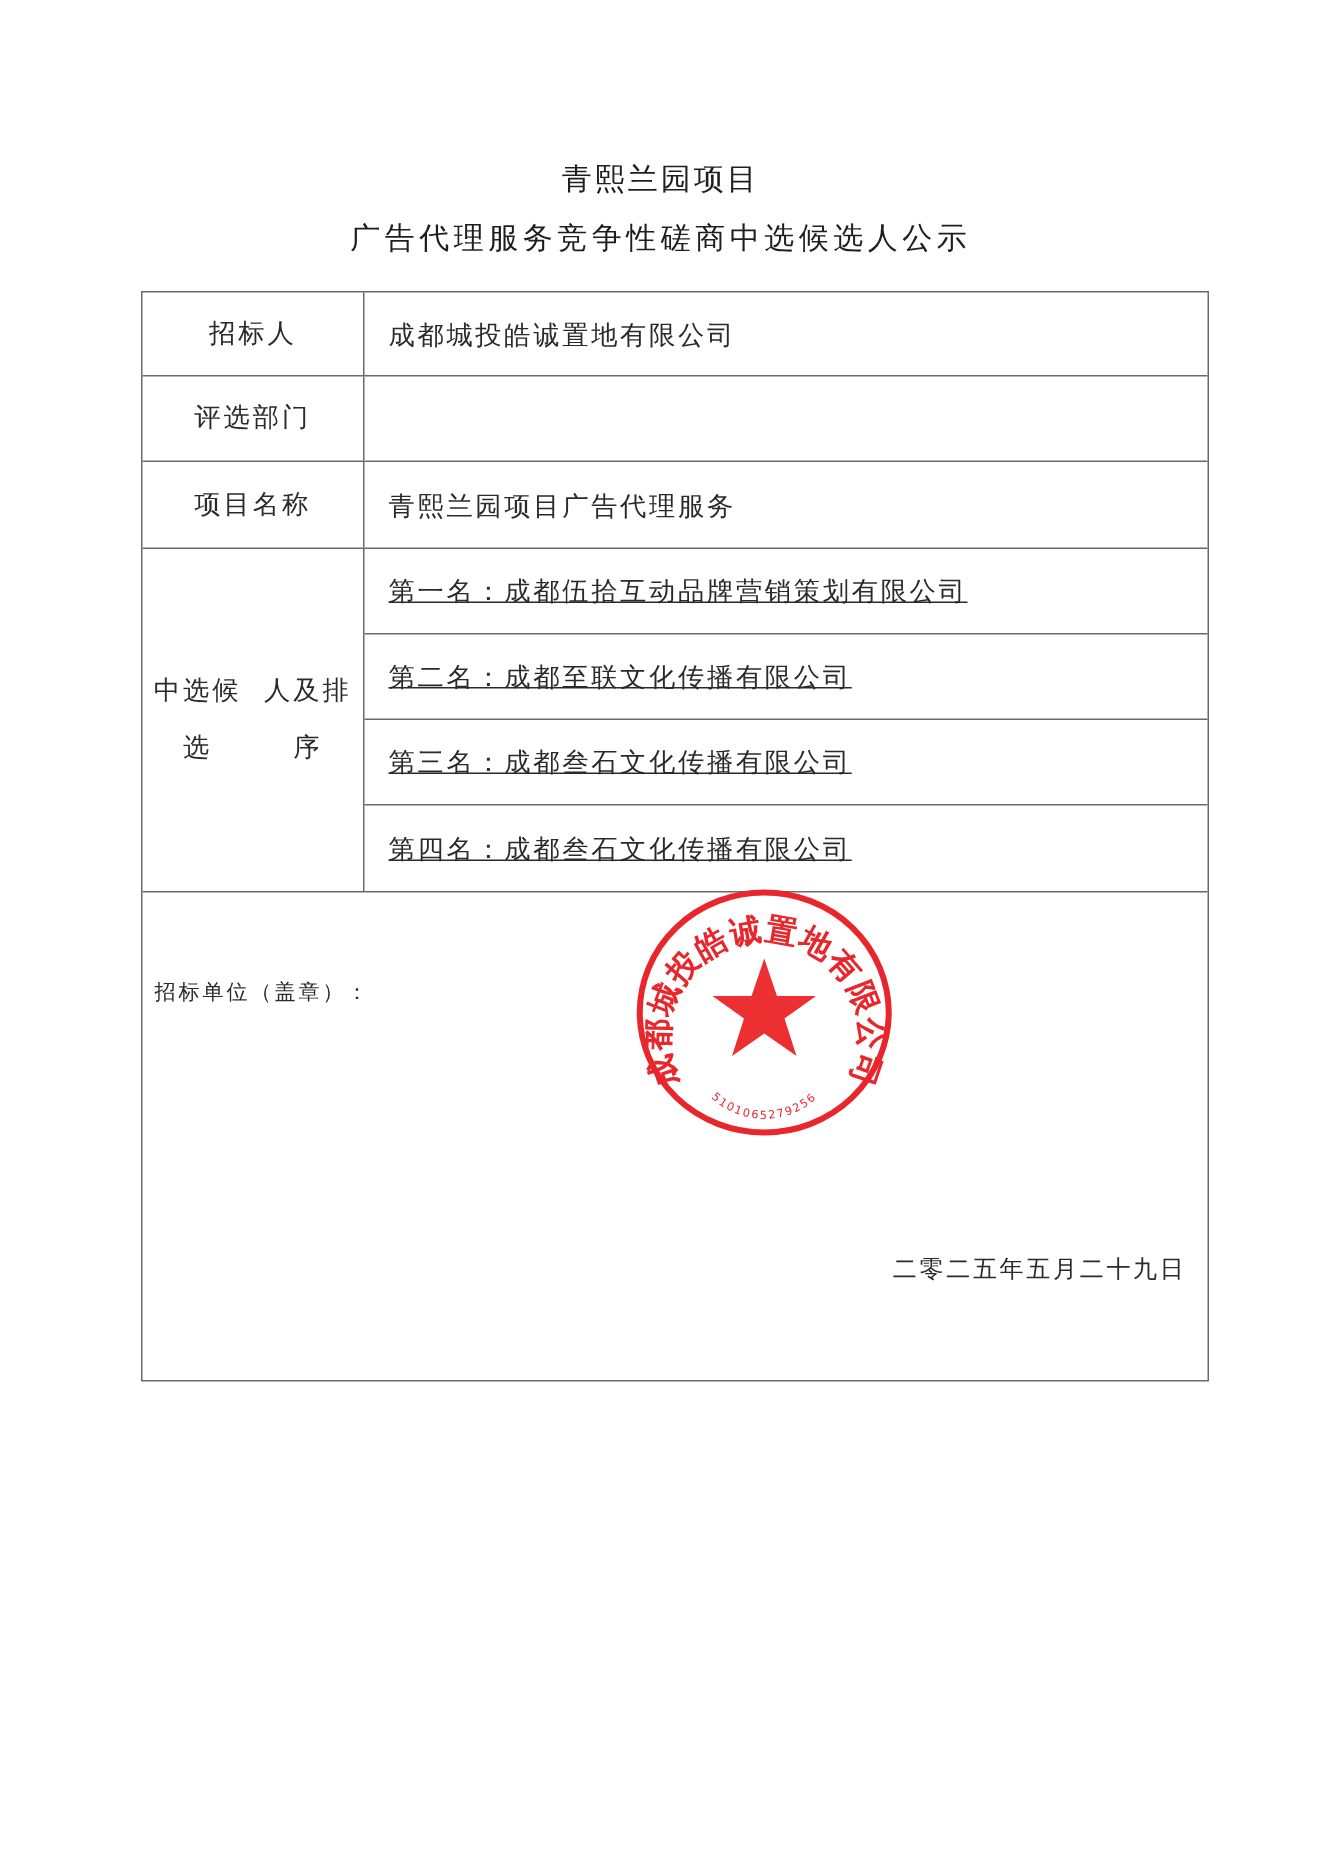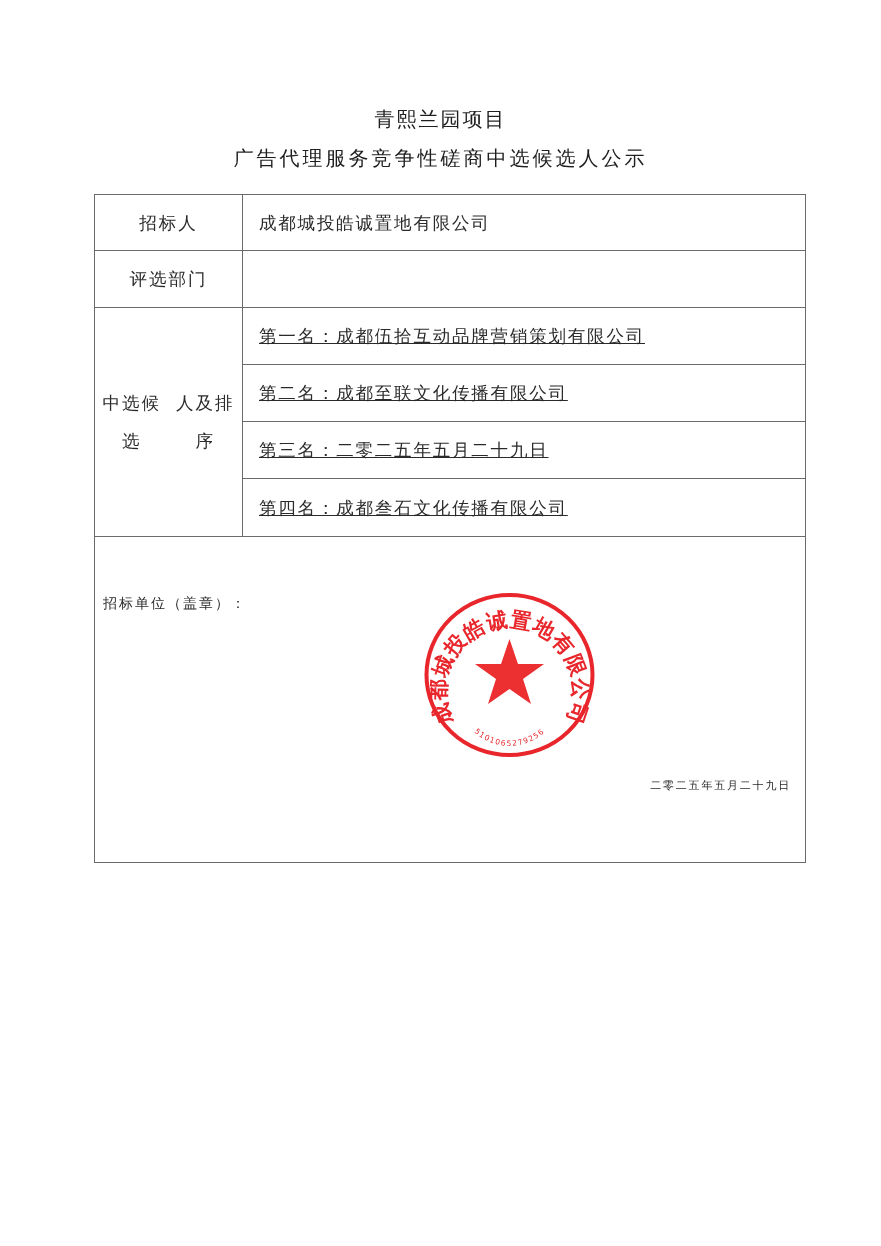--- a/index.html
+++ b/index.html
@@ -95,21 +95,21 @@
       position: absolute;
       left: 8px;
       top: 58px;
       font-size: 14px;
       letter-spacing: 2px;
     }
     .date {
       position: absolute;
       right: 14px;
       top: 241px;
-      font-size: 11px;
+      font-size: 16px;
       letter-spacing: 1.8px;
       text-align: center;
     }
     .stamp {
       position: absolute;
       left: 422px;
       top: 591px;
       width: 175px;
       height: 168px;
     }
@@ -121,31 +121,35 @@
 <div class="title t2">广告代理服务竞争性磋商中选候选人公示</div>
 
 <div class="table">
   <div class="row simple r1">
     <div class="label-cell">招标人</div>
     <div class="value-cell">成都城投皓诚置地有限公司</div>
   </div>
   <div class="row simple r2">
     <div class="label-cell">评选部门</div>
   </div>
+  <div class="row simple r3">
+    <div class="label-cell">项目名称</div>
+    <div class="value-cell">青熙兰园项目广告代理服务</div>
+  </div>
   <div class="row candidates">
     <div class="label-cell">
       <div class="label-stack">
         <span>中选候选</span>
         <span>人及排序</span>
       </div>
     </div>
     <div class="cand-list">
       <div class="cand-item">第一名：成都伍拾互动品牌营销策划有限公司</div>
       <div class="cand-item">第二名：成都至联文化传播有限公司</div>
-      <div class="cand-item">第三名：二零二五年五月二十九日</div>
+      <div class="cand-item">第三名：成都叁石文化传播有限公司</div>
       <div class="cand-item">第四名：成都叁石文化传播有限公司</div>
     </div>
   </div>
   <div class="seal-area">
     <div class="seal-label">招标单位（盖章）：</div>
     <div class="date">二零二五年五月二十九日</div>
   </div>
 </div>
 
 <svg class="stamp" viewBox="0 0 175 168" xmlns="http://www.w3.org/2000/svg">

